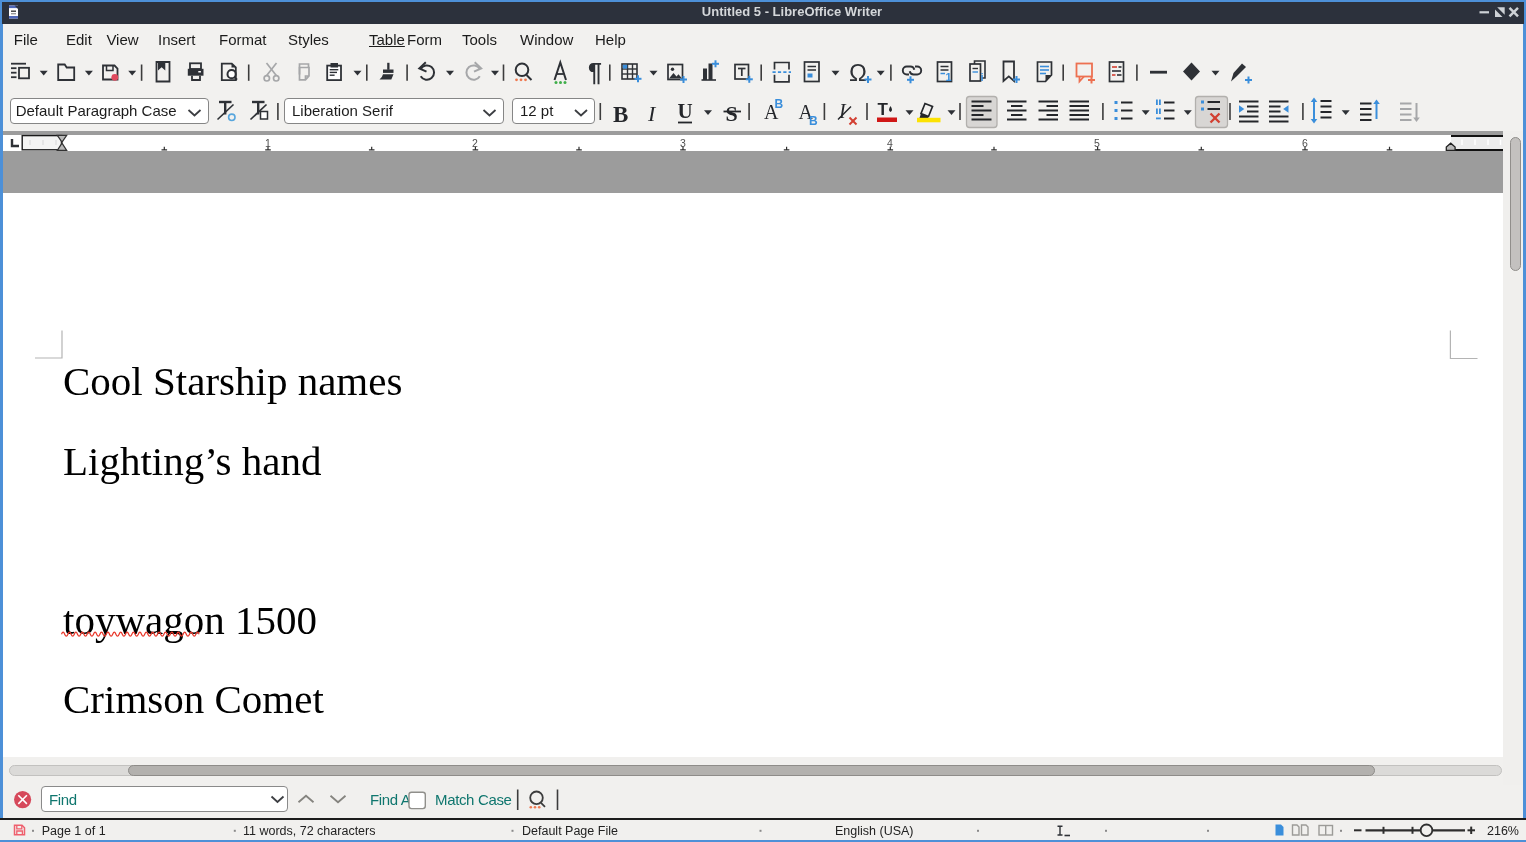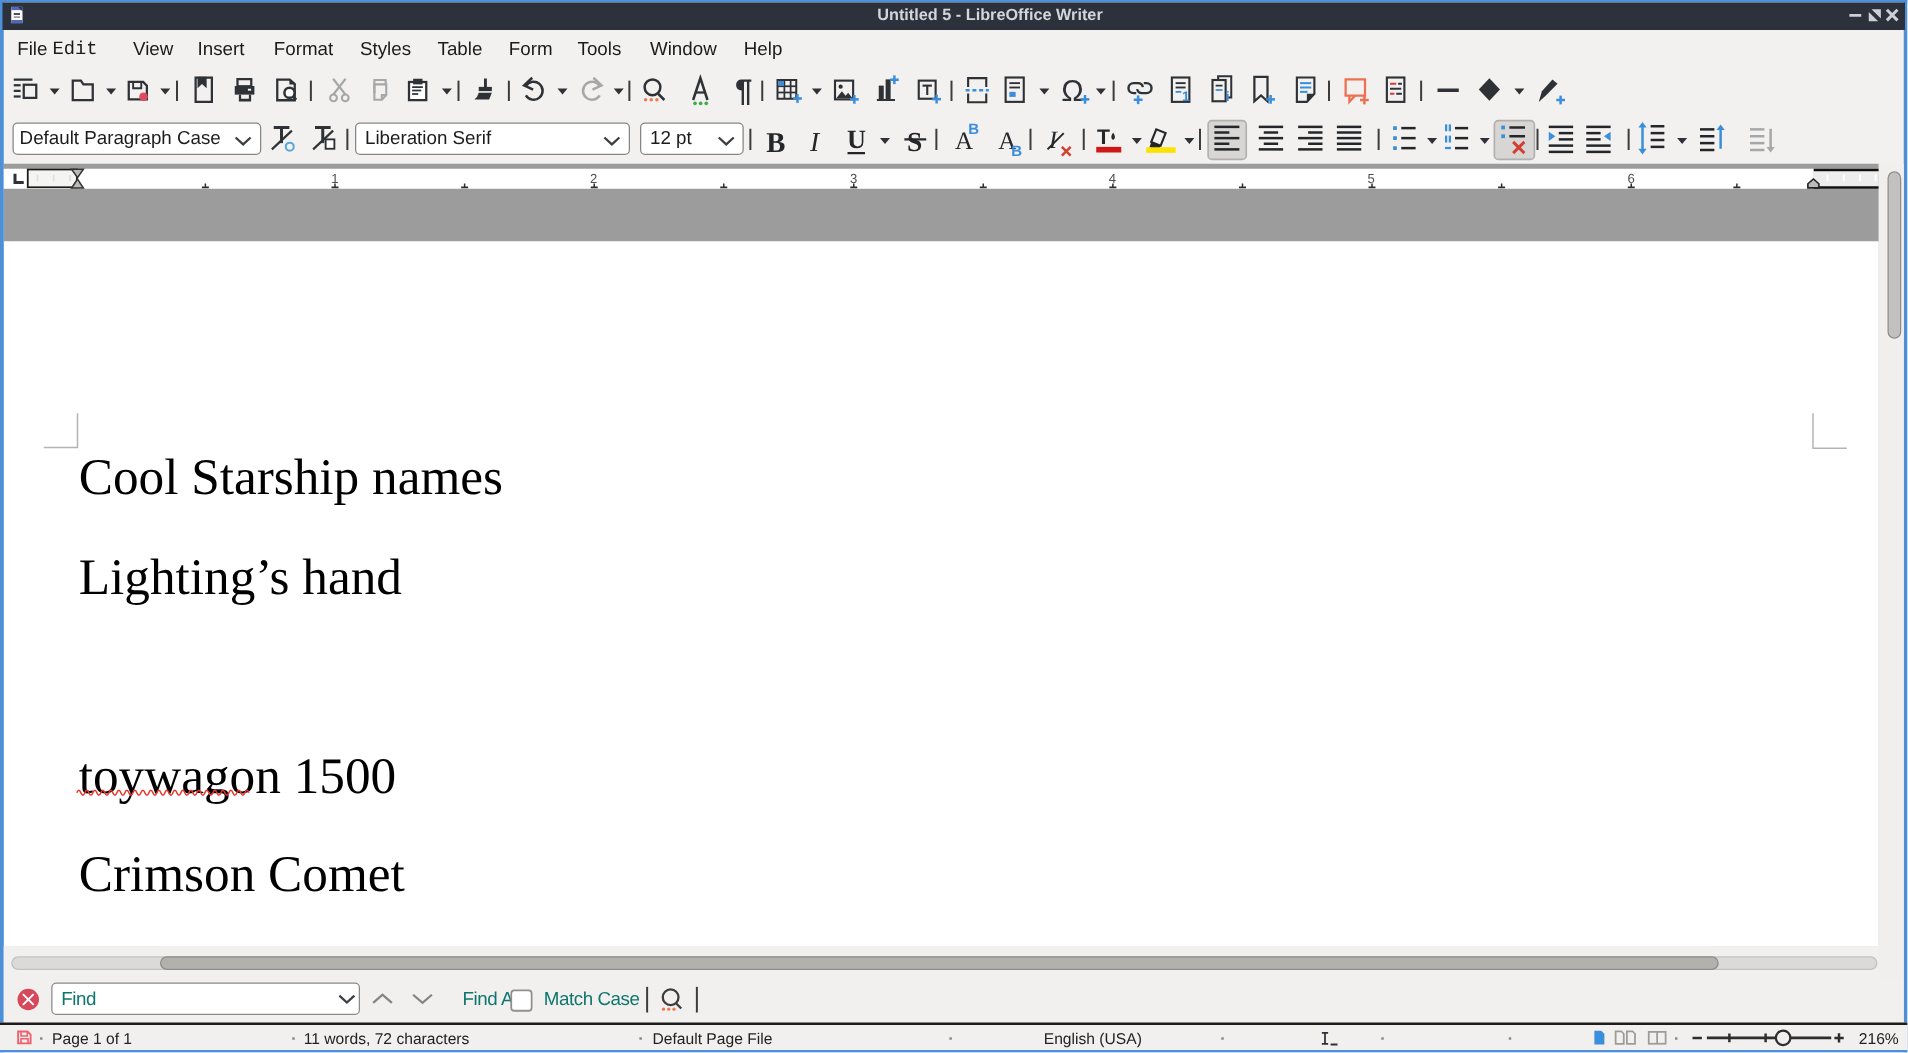--- a/index.html
+++ b/index.html
@@ -43,26 +43,26 @@
   <div id="docarea" class="abs"></div>
   <div id="page" class="abs"></div>
   <div id="borderT" class="abs"></div>
   <div id="borderL" class="abs"></div>
   <div id="borderR" class="abs"></div>
   <div id="borderB" class="abs"></div>
   <div id="titlebar" class="abs"></div>
   <div id="title" class="abs">Untitled 5 - LibreOffice Writer</div>
 
   <div class="abs menu" style="left:13.8px;">File</div>
-  <div class="abs menu" style="left:42px;font-family:Liberation Mono, monospace;">Edit</div>
+  <div class="abs menu" style="left:66px;">Edit</div>
   <div class="abs menu" style="left:106.4px;">View</div>
   <div class="abs menu" style="left:158px;">Insert</div>
   <div class="abs menu" style="left:219px;">Format</div>
   <div class="abs menu" style="left:288px;">Styles</div>
-  <div class="abs menu" style="left:350px;">Table</div>
+  <div class="abs menu" style="left:369px;text-decoration:underline;">Table</div>
   <div class="abs menu" style="left:407px;">Form</div>
   <div class="abs menu" style="left:462px;">Tools</div>
   <div class="abs menu" style="left:520px;">Window</div>
   <div class="abs menu" style="left:595px;">Help</div>
 
   <div class="abs combo" style="left:9.8px;top:98px;width:197px;"></div>
   <div class="abs combotext" style="left:15.7px;top:102px;">Default Paragraph Case</div>
   <div class="abs combo" style="left:283.8px;top:98px;width:218px;"></div>
   <div class="abs combotext" style="left:292px;top:102px;">Liberation Serif</div>
   <div class="abs combo" style="left:512px;top:98px;width:81px;"></div>

